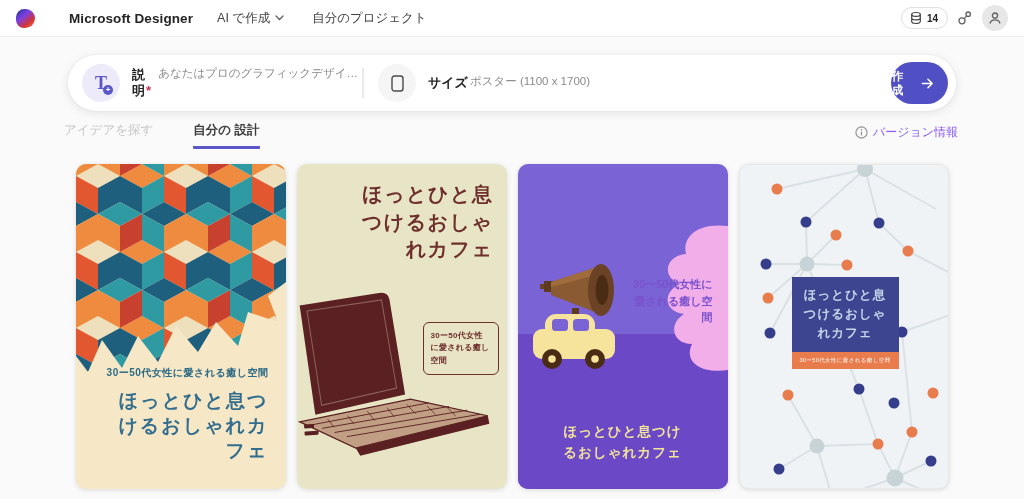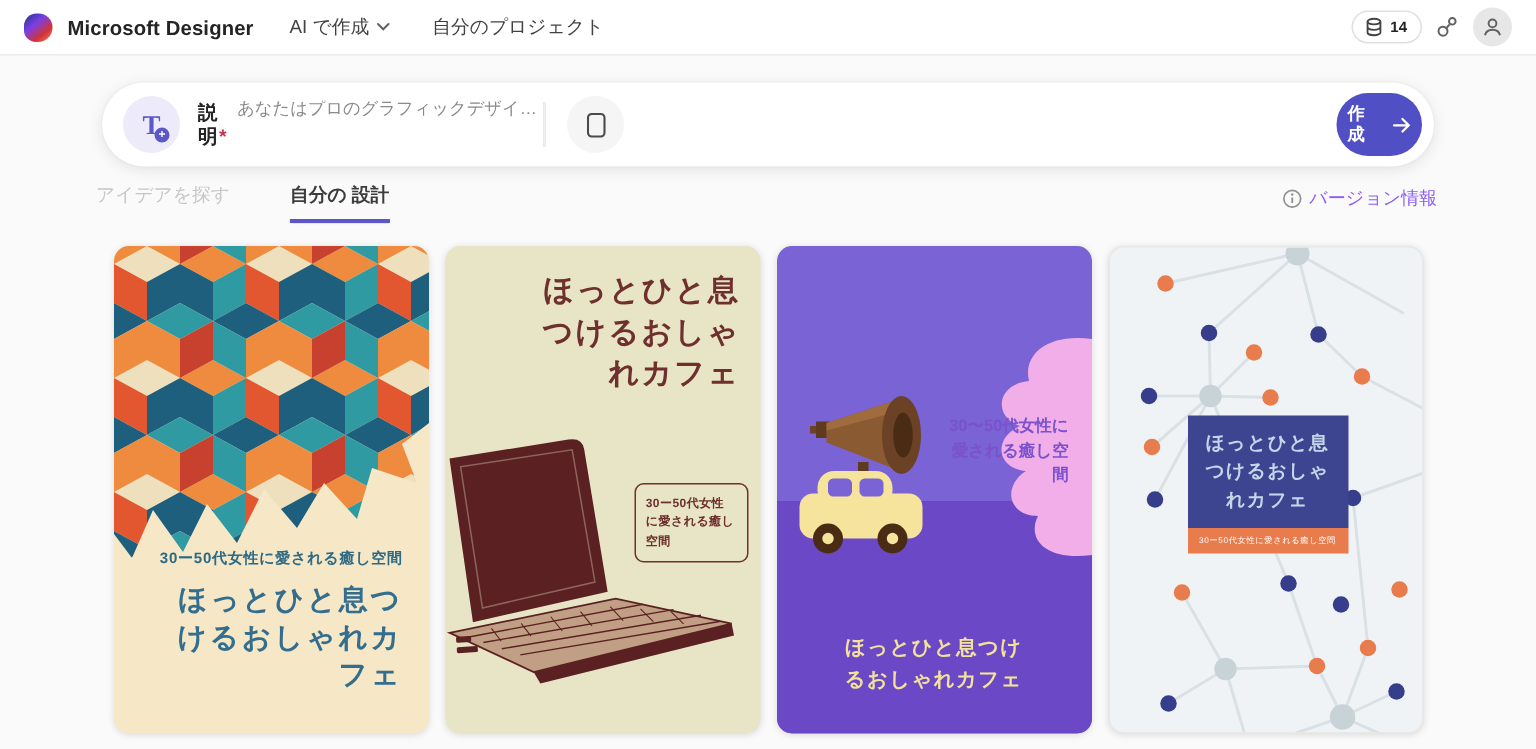--- a/index.html
+++ b/index.html
@@ -12,21 +12,21 @@
   
   .topbar {
     height:37px; background:#fff; border-bottom:1px solid #ececec;
     display:flex; align-items:center; padding:0 16px; gap:10px;
   }
   .logo {
     width:19px; height:19px; border-radius:47% 53% 55% 45%;
     background:linear-gradient(140deg,#2b3595 5%,#7b3fe4 38%,#d13438 70%,#ff7a59 100%);
     flex:0 0 auto;
   }
-  .brand { font-size:13.5px; font-weight:700; letter-spacing:.1px; }
+  .brand { font-size:13.5px; font-weight:700; letter-spacing:.1px;margin-left:24px; }
   .nav-item { font-size:12.5px; color:#424242; display:flex; align-items:center; gap:5px; margin-left:14px; cursor:pointer; }
   .nav-item.second { margin-left:18px; }
   .top-right { margin-left:auto; display:flex; align-items:center; gap:9px; }
   .credits-pill {
     display:flex; align-items:center; gap:4px; border:1px solid #e0e0e0;
     border-radius:14px; padding:3px 9px 3px 7px; background:#fff; cursor:pointer;
   }
   .credits-pill .num { font-size:10px; font-weight:700; }
   .icon-btn { display:flex; align-items:center; justify-content:center; cursor:pointer; }
   .avatar { width:26px; height:26px; border-radius:50%; background:#e7e7e7; display:flex; align-items:center; justify-content:center; cursor:pointer; }
@@ -52,21 +52,21 @@
     position:absolute; right:-6px; bottom:-3px; width:10px; height:10px; border-radius:50%;
     background:#5b57c9; color:#fff; font-size:8px; line-height:10px; text-align:center;
     font-family:"Liberation Sans",sans-serif; font-weight:700;
   }
   .pb-texts { display:flex; gap:2px; min-width:0; }
   .pb-label { font-size:13px; font-weight:700; color:#242424; line-height:1.2; }
   .pb-label .req { color:#c4314b; margin-left:1px; }
   .pb-sub { font-size:11.5px; color:#8a8a8a; line-height:1.2; white-space:nowrap; overflow:hidden; text-overflow:ellipsis; max-width:215px; }
   .create-btn {
     width:57px; height:42px; border-radius:21px; background:#514fc4; border:none;
-    color:#fff; display:flex; align-items:center; justify-content:center; gap:16px;
+    color:#fff; display:flex; align-items:center; gap:16px;
     margin:0 8px 0 4px; cursor:pointer; flex:0 0 auto;
   }
   .create-label { width:13px; font-size:11.5px; font-weight:700; line-height:1.25; word-break:break-all; text-align:center; }
 
   
   .tabs-row { display:flex; align-items:flex-start; margin-top:11px; padding:0 66px 0 64px; height:27px; }
   .tab { font-size:12.5px; cursor:pointer; padding-bottom:7px; }
   .tab.inactive { color:#c7c7c7; }
   .tab.active { color:#3d3d3d; font-weight:700; border-bottom:3px solid #5b57c9; border-radius:1px; margin-left:40px; }
   .version-info { margin-left:auto; display:flex; align-items:center; gap:5px; color:#8b5cf6; font-size:12px; cursor:pointer; padding-top:2px; }
@@ -167,20 +167,24 @@
       <div class="pb-sub">あなたはプロのグラフィックデザイナーです。 地...</div>
     </div>
   </div>
   <div class="pb-divider"></div>
   <div class="pb-divider"></div>
   <div class="pb-section size">
     <div class="pb-icon-circle">
       <svg width="13" height="17" viewBox="0 0 13 17">
         <rect x="1" y="1" width="11" height="15" rx="2.5" fill="none" stroke="#4a4a4a" stroke-width="1.4"></rect>
       </svg>
+    </div>
+    <div class="pb-texts">
+      <div class="pb-label">サイズ</div>
+      <div class="pb-sub">ポスター (1100 x 1700)</div>
     </div>
   </div>
   <button class="create-btn">
     <span class="create-label">作成</span>
     <svg width="15" height="15" viewBox="0 0 16 16">
       <path d="M2.5,8 H13 M8.5,3.5 L13,8 L8.5,12.5" stroke="#fff" stroke-width="1.6" fill="none" stroke-linecap="round" stroke-linejoin="round"></path>
     </svg>
   </button>
 </div>
 

